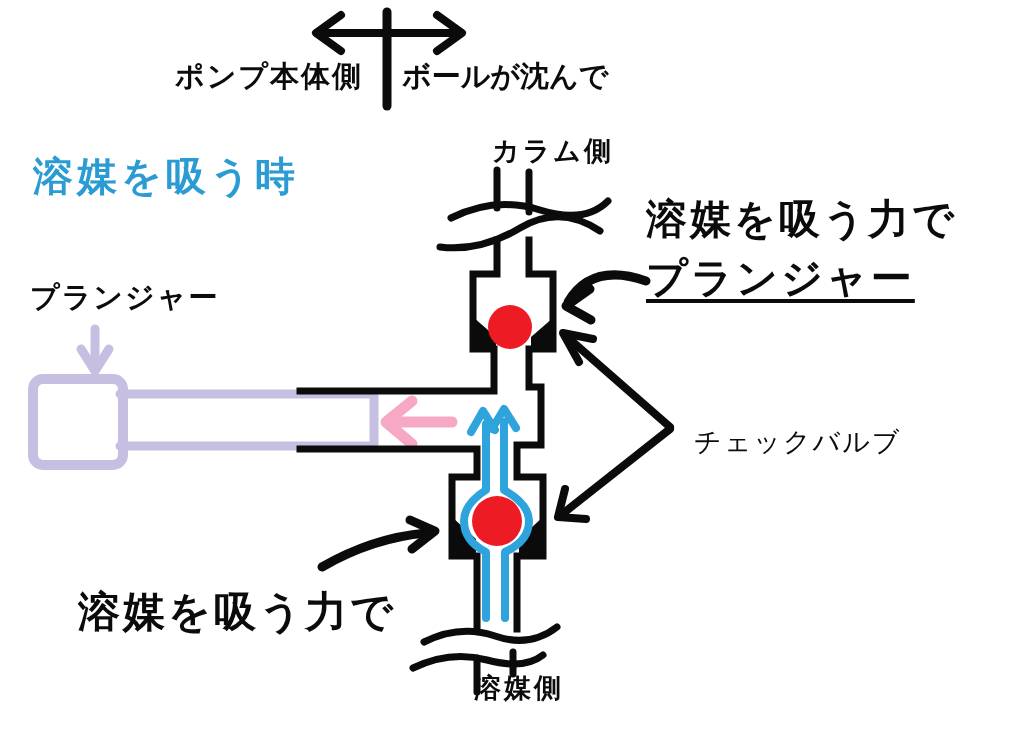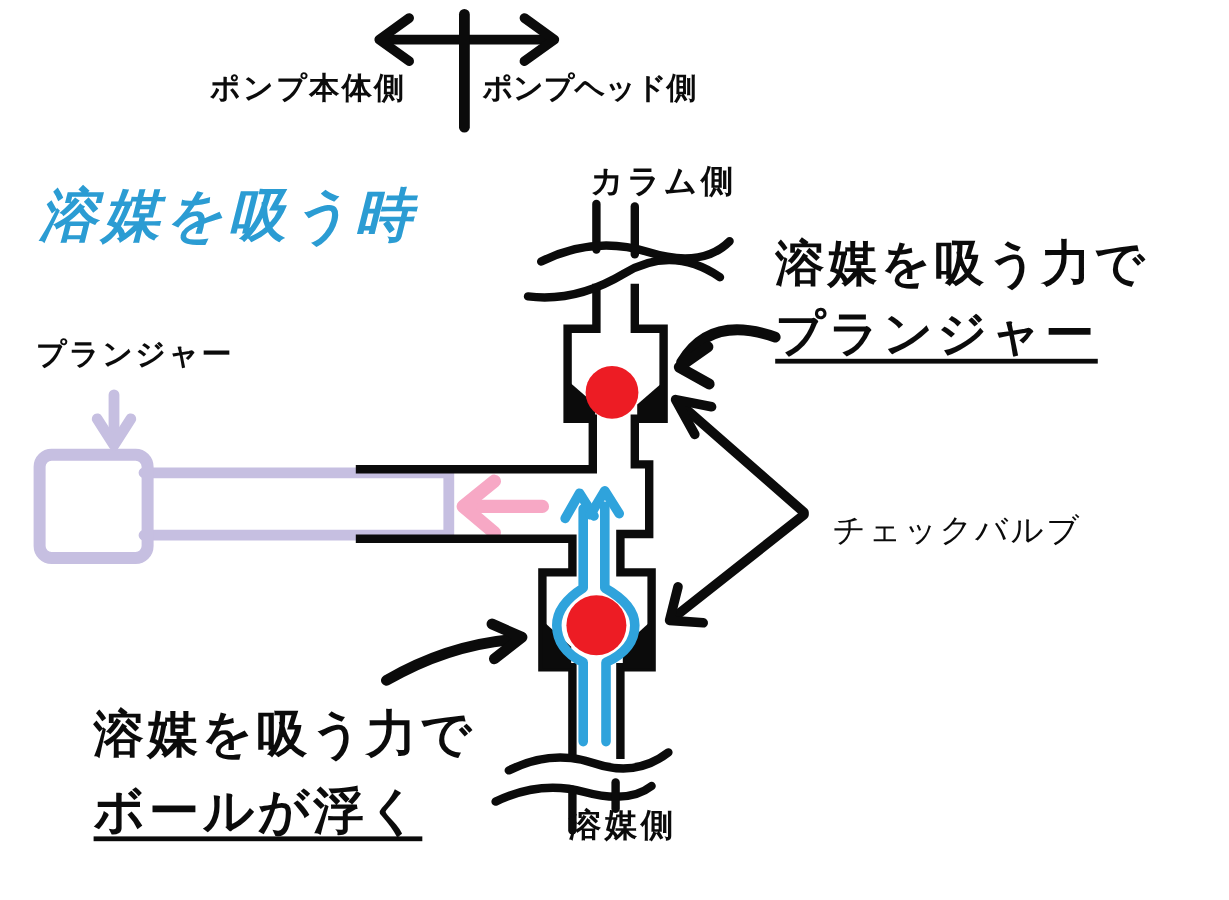--- a/index.html
+++ b/index.html
@@ -1,24 +1,24 @@
 <!DOCTYPE html>
 <html style="--ink: #0b0b0b; --title_blue: #2B9CD3; --flow_blue: #2FA3DC; --ball_red: #ED1C24; --suction_pink: #F7A8C5; --plunger_lavender: #C6BFE1;"><head>
 <meta charset="utf-8">
 <style>
   html,body{margin:0;padding:0;background:#fff;}
   .stage{
     position:relative;width:1024px;height:750px;background:#ffffff;overflow:hidden;
     font-family:"Liberation Sans","DejaVu Sans",sans-serif;color:#0b0b0b;
   }
   .lbl{position:absolute;white-space:nowrap;line-height:1.15;}
-  .lbl-md{font-size:25px;font-weight:600;letter-spacing:2px;}
+  .lbl-md{font-size:29px;font-weight:600;letter-spacing:2px;}
   .lbl-sm{font-size:27px;font-weight:500;letter-spacing:2px;margin-top:16px;}
   .lbl-bold-sm{font-size:27px;font-weight:700;letter-spacing:3px;}
-  .title{font-size:48px;font-weight:800;letter-spacing:4px;color:var(--title_blue,#2B9CD3);font-style:italic;}
+  .title{font-size:40px;font-weight:800;letter-spacing:4px;color:var(--title_blue,#2B9CD3);}
   .note{position:absolute;font-weight:700;}
   .note-upper{left:646px;top:190px;font-size:41px;line-height:59px;letter-spacing:3px;}
   .note-lower{left:78px;top:580px;font-size:42px;line-height:64px;letter-spacing:3px;}
   .u{text-decoration:underline;text-decoration-thickness:3.5px;text-underline-offset:7px;}
   .note div{white-space:nowrap;}
   svg{position:absolute;left:0;top:0;}
   .ink{stroke:var(--ink,#0b0b0b);}
   .inkfill{fill:var(--ink,#0b0b0b);stroke:none;}
   .flow{stroke:var(--flow_blue,#2FA3DC);}
   .ball{fill:var(--ball_red,#ED1C24);stroke:none;}
@@ -104,35 +104,34 @@
 
     <g fill="none" stroke-linecap="round" stroke-linejoin="round">
       <path class="ink" stroke-width="8" d="M 317,33 H 461"></path>
       <path class="ink" stroke-width="8" d="M 341,15 L 316,33 L 341,51"></path>
       <path class="ink" stroke-width="8" d="M 437,15 L 462,33 L 437,51"></path>
       <path class="ink" stroke-width="9" d="M 387,12 V 106"></path>
     </g>
   </svg>
 
   <div class="lbl lbl-md" style="left:175px;top:60px;">ポンプ本体側</div>
-  <div class="lbl lbl-md" style="left:402px;top:60px;letter-spacing:0;">ポンプヘッド側</div>
+  <div class="lbl lbl-md" style="left:402px;top:60px;letter-spacing:0;">ボールが沈んで</div>
 
   <div class="lbl title" style="left:33px;top:153px;">溶媒を吸う時</div>
 
   <div class="lbl lbl-bold-sm" style="left:492px;top:136px;text-align:right;">カラム側</div>
 
   <div class="lbl lbl-md" style="left:30px;top:281px;">プランジャー</div>
 
   <div class="note note-upper">
     <div>溶媒を吸う力で</div>
     <div class="u">プランジャー</div>
   </div>
 
   <div class="lbl lbl-sm" style="left:694px;top:411px;">チェックバルブ</div>
 
   <div class="note note-lower">
     <div>溶媒を吸う力で</div>
-    <div class="u">ボールが浮く</div>
   </div>
 
   <div class="lbl lbl-bold-sm" style="left:474px;top:673px;">溶媒側</div>
 
 </div>
 
 </body></html>

